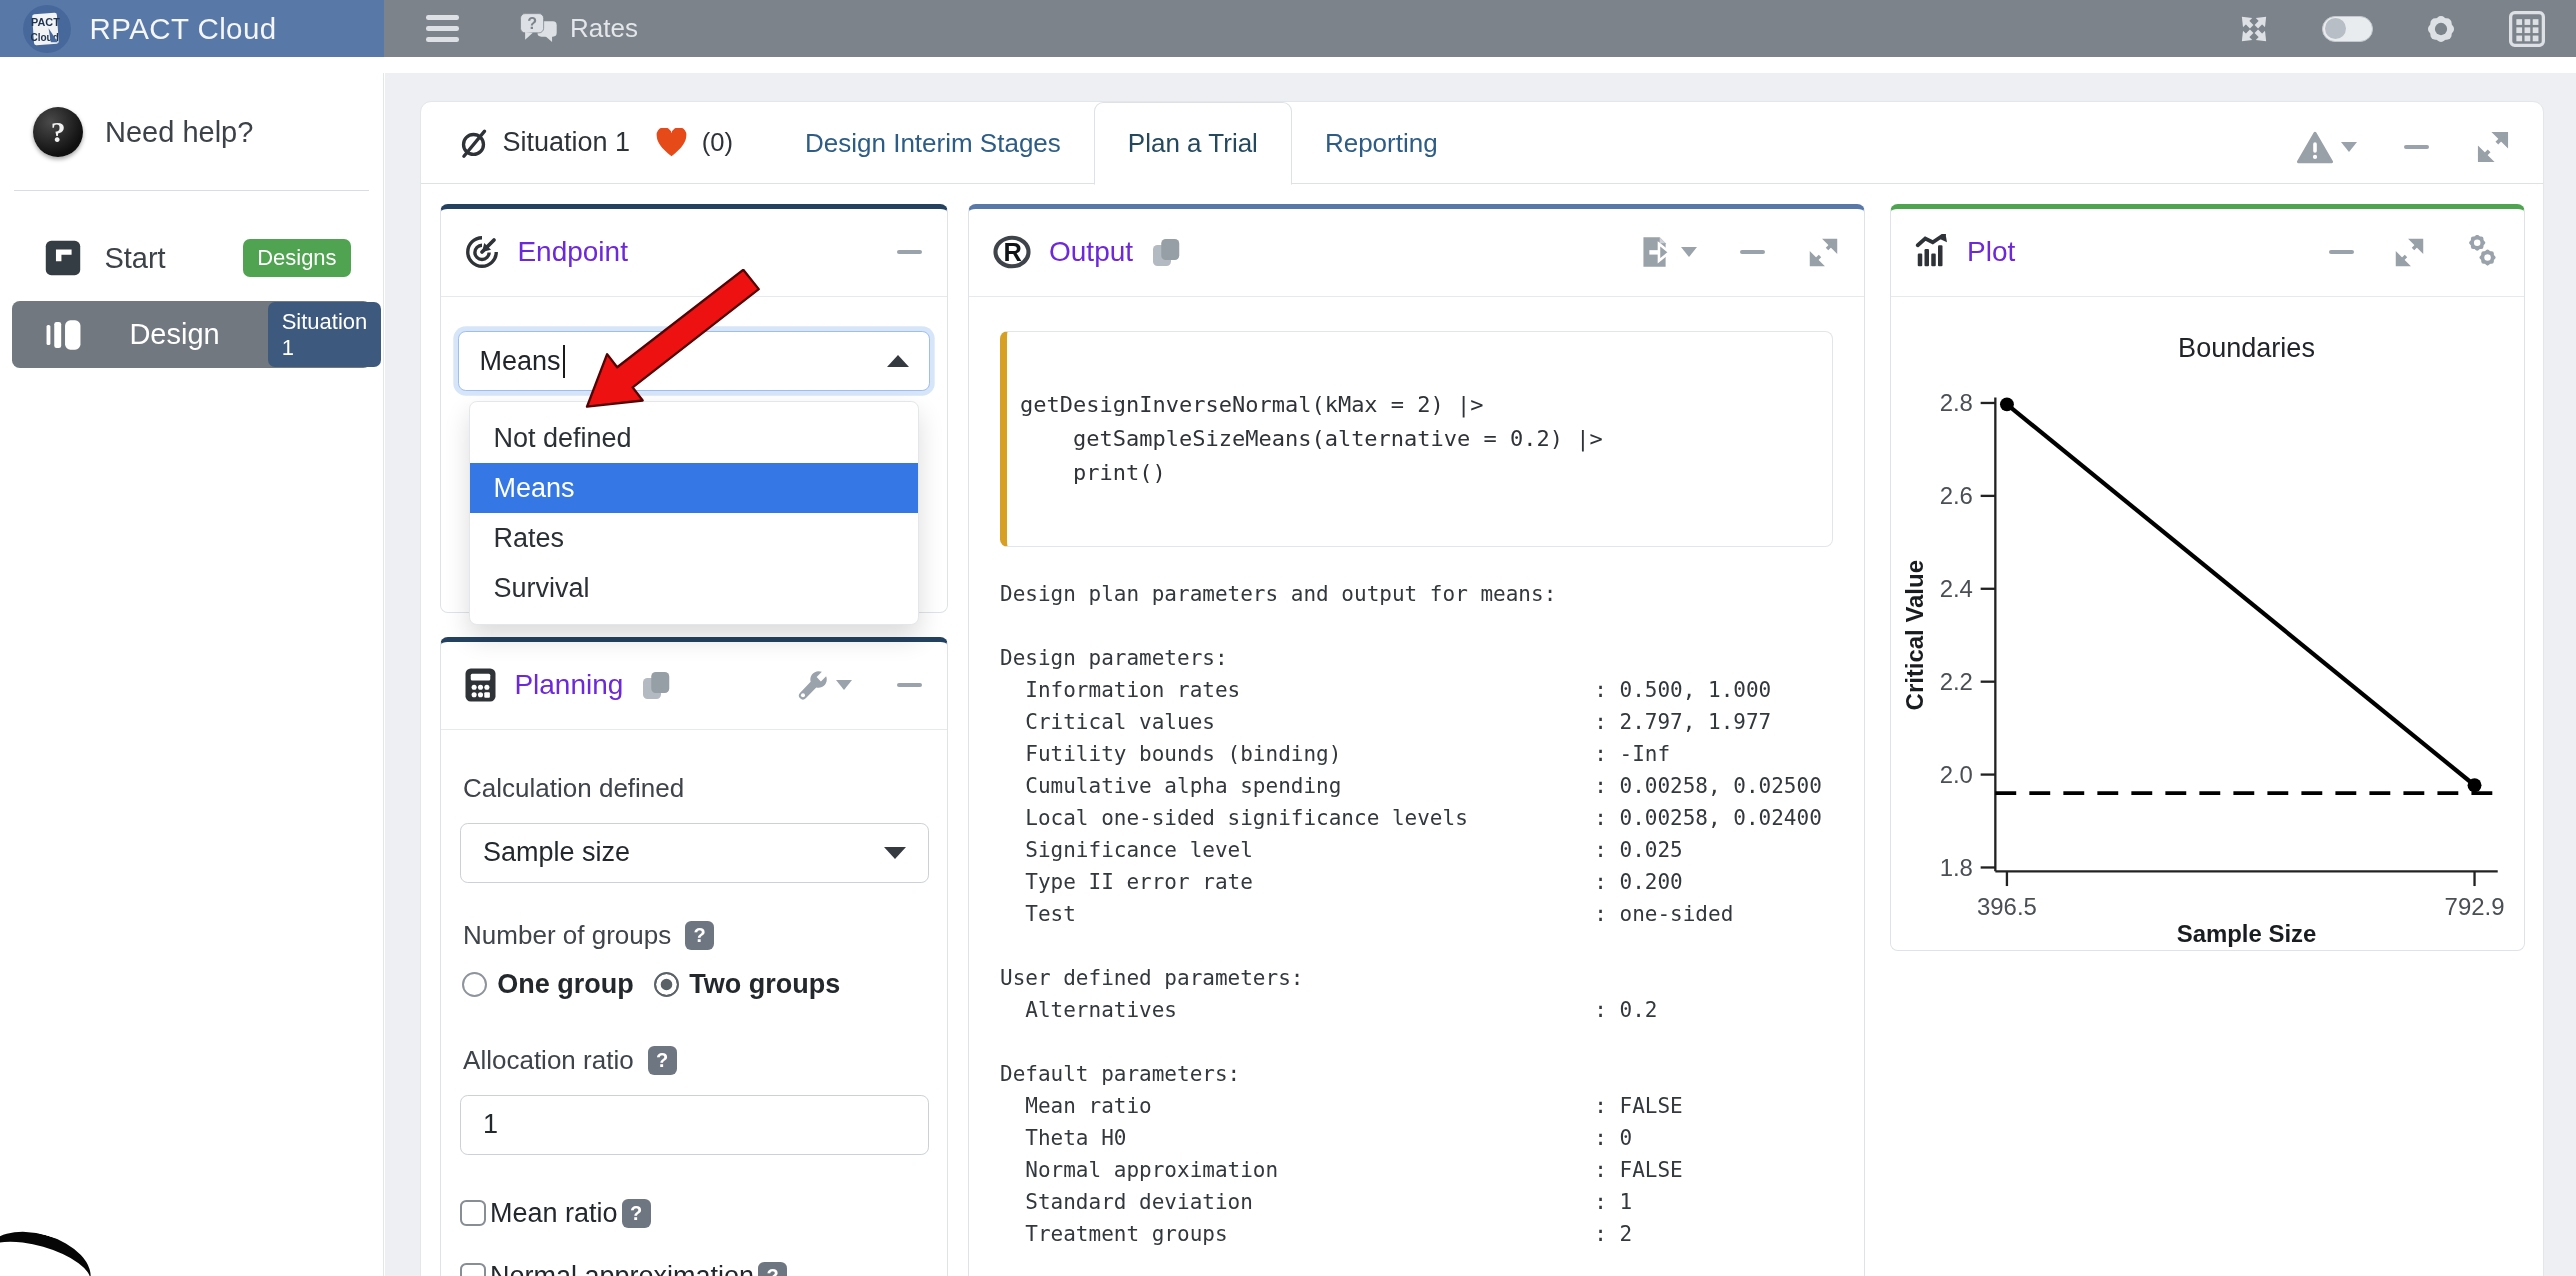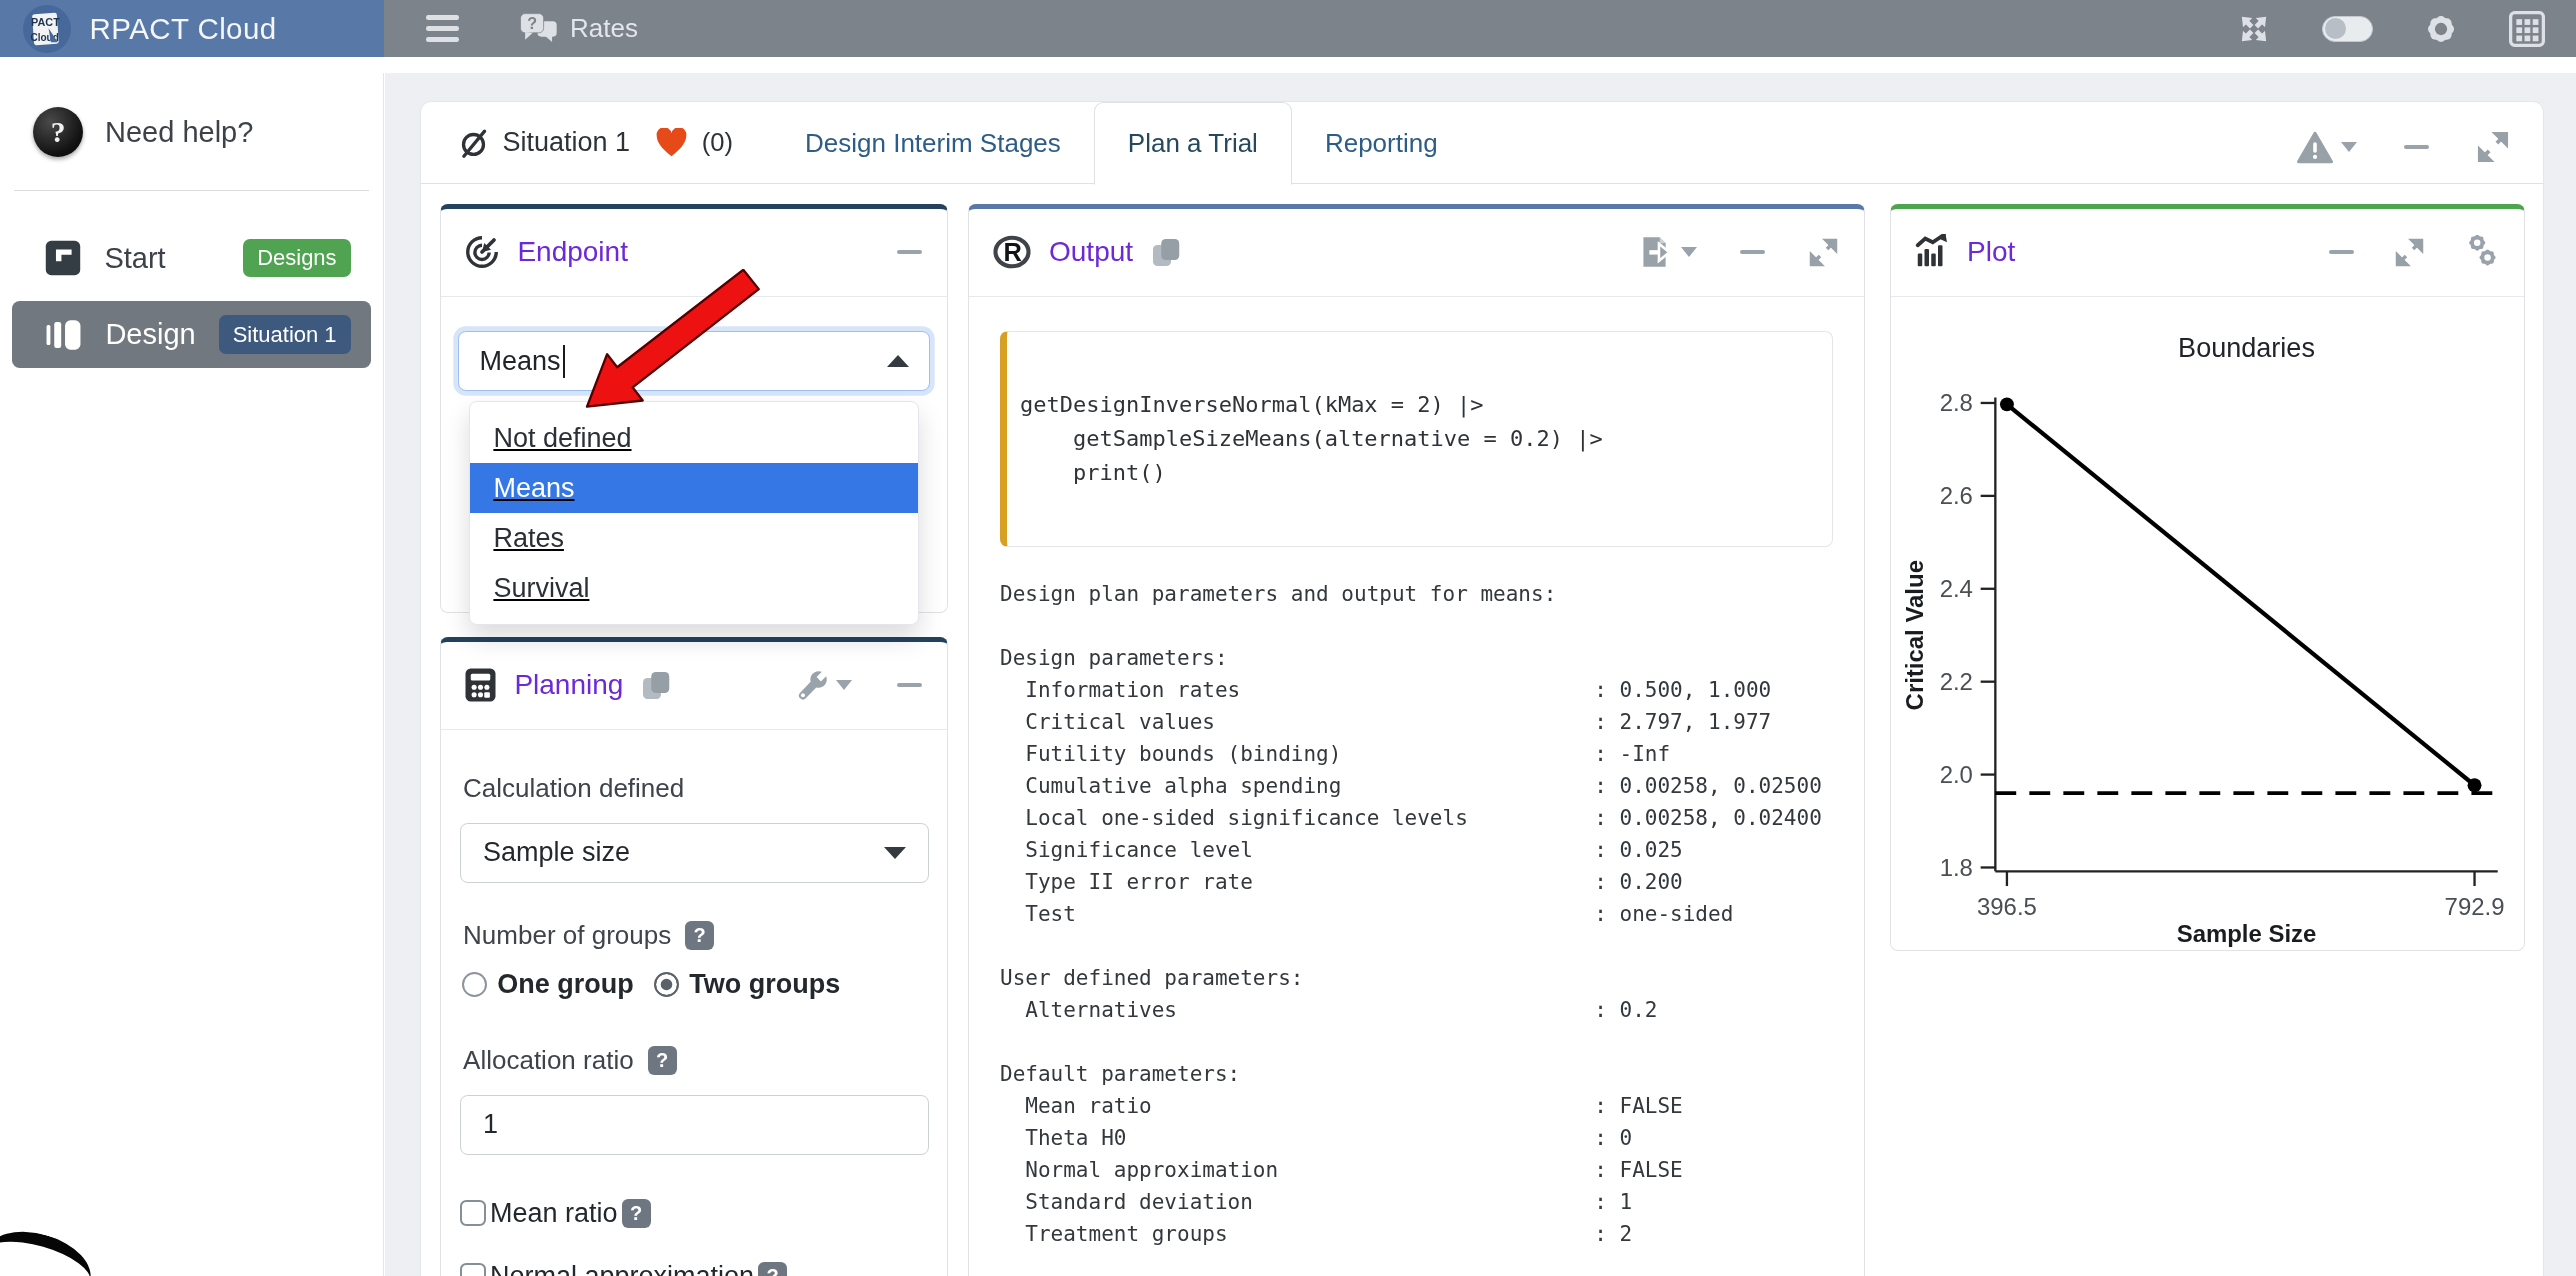--- a/index.html
+++ b/index.html
@@ -31,21 +31,21 @@
   .need-help{display:flex;align-items:center;gap:22px;padding:34px 0 33px 33px;}
   .need-help-circle{width:50px;height:50px;border-radius:50%;background:radial-gradient(circle at 35% 30%,#4a4a4a,#101010 70%);
     color:#f2f2f2;font-size:29.5px;font-weight:bold;display:flex;align-items:center;justify-content:center;
     box-shadow:0 2.3px 4.7px rgba(0,0,0,.35);font-family:"Liberation Serif",serif;}
   .need-help-label{font-size:29px;color:#3c4248;}
   .sidebar-divider{height:0.8px;background:#d9dde1;margin:0 14px;}
   .side-list{margin-top:34px;}
   .side-item{height:67px;display:flex;align-items:center;margin:9.3px 12.4px;border-radius:7.8px;padding:0 20px 0 33px;cursor:pointer;}
   .side-item .label{font-size:29px;color:#3c4248;margin-left:23px;}
   .side-item .spacer{flex:1;}
-  .side-item.selected{background:var(--selected-gray);}
+  .side-item.selected{background:var(--selected-gray);gap:24px;}
   .side-item.selected .label{color:#fff;}
   .badge{font-size:22px;color:#fff;border-radius:7px;padding:6.2px 14px;}
   .badge.green{background:var(--badge-green);}
   .badge.blue{background:var(--badge-blue);}
   .corner-blob{position:absolute;left:-17px;top:1161px;width:109px;height:65px;border-radius:50%;
     border-top:12.4px solid #060606;transform:rotate(16deg);}
 
   
   .main{position:absolute;top:73px;left:385px;right:0;bottom:0;background:var(--main-bg);}
   .card{position:absolute;left:35px;top:28px;width:2124px;height:1411px;background:#fff;
@@ -76,21 +76,21 @@
 
   
   #endpoint-panel{left:19.4px;top:102px;width:508px;height:409px;}
   .endpoint-body{padding:34px 17px;}
   .select-focused{height:60px;border:1.6px solid #9dbdf3;box-shadow:0 0 0 4.7px rgba(110,160,235,.28);
     border-radius:7.8px;display:flex;align-items:center;padding:0 20px;font-size:27px;color:#212529;background:#fff;}
   .text-cursor{display:inline-block;width:2.3px;height:33px;background:#1a1a1a;margin-left:2.3px;}
   .caret-up{width:0;height:0;border-left:11px solid transparent;border-right:11px solid transparent;
     border-bottom:12.4px solid #343a40;margin-left:auto;}
   .dropdown{position:absolute;left:28px;right:28px;top:192px;background:#fff;border:0.8px solid #e4e7ea;
-    border-radius:7.8px;box-shadow:0 12.4px 26px rgba(0,0,0,.14);padding:11px 0;z-index:30;text-decoration:underline;}
+    border-radius:7.8px;box-shadow:0 12.4px 26px rgba(0,0,0,.14);padding:11px 0;z-index:30;}
   .dd-item{height:50px;display:flex;align-items:center;padding:0 23px;font-size:27px;color:#2b3035;cursor:pointer;}
   .dd-item.active{background:var(--highlight-blue);color:#fff;}
 
   
   #planning-panel{left:19.4px;top:535px;width:508px;height:783px;}
   .planning-body{padding:43px 18.6px 0 18.6px;}
   .form-label{display:flex;align-items:center;gap:14px;font-size:26px;color:#3e444a;margin:0 0 18.6px 3.1px;}
   .qbadge{width:29px;height:29px;border-radius:6.2px;background:#6e7681;color:#fff;font-size:20px;font-weight:bold;
     display:inline-flex;align-items:center;justify-content:center;flex:none;}
   .select-plain{height:60px;border:0.8px solid #ccd1d6;border-radius:7.8px;display:flex;align-items:center;

